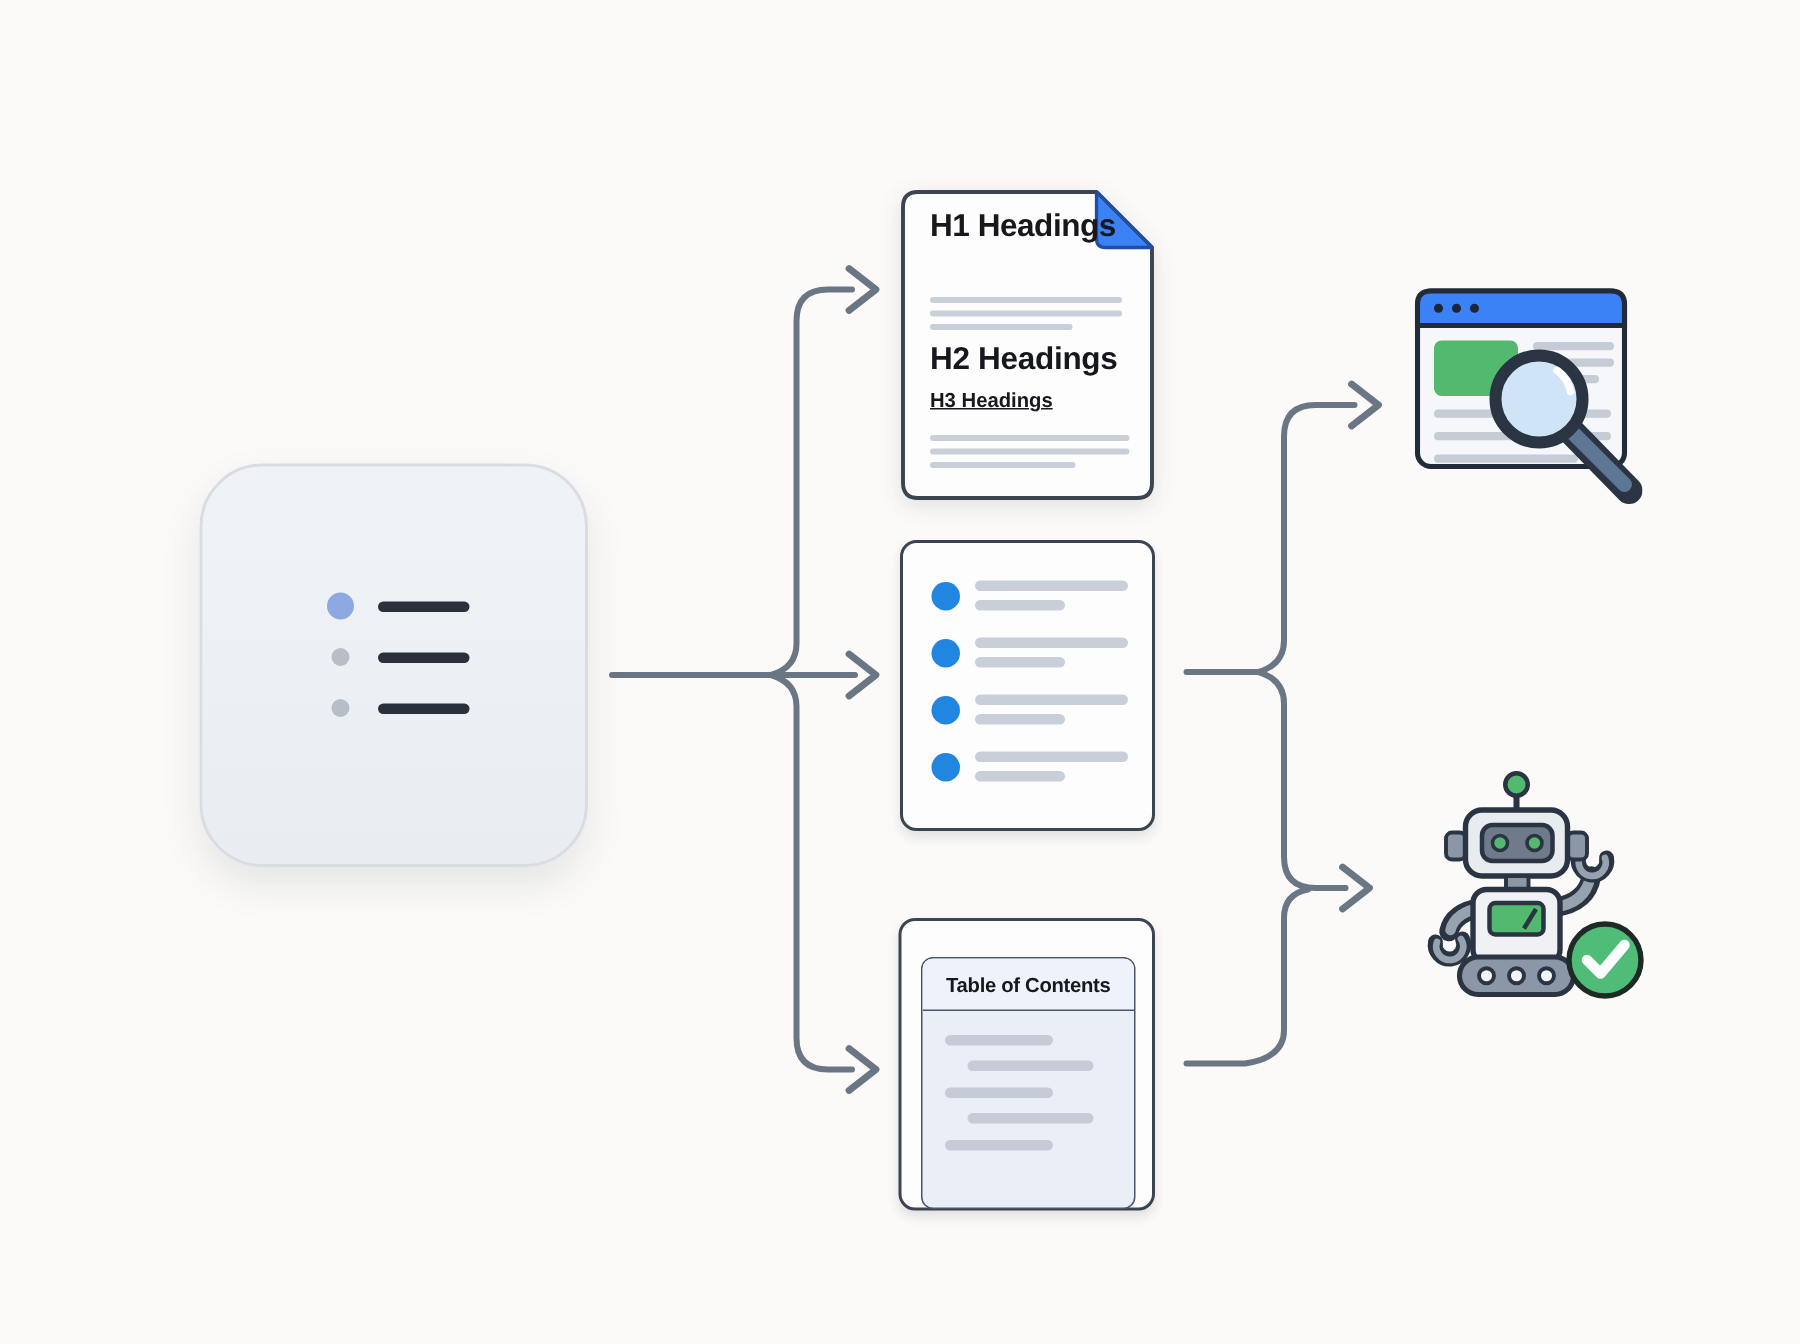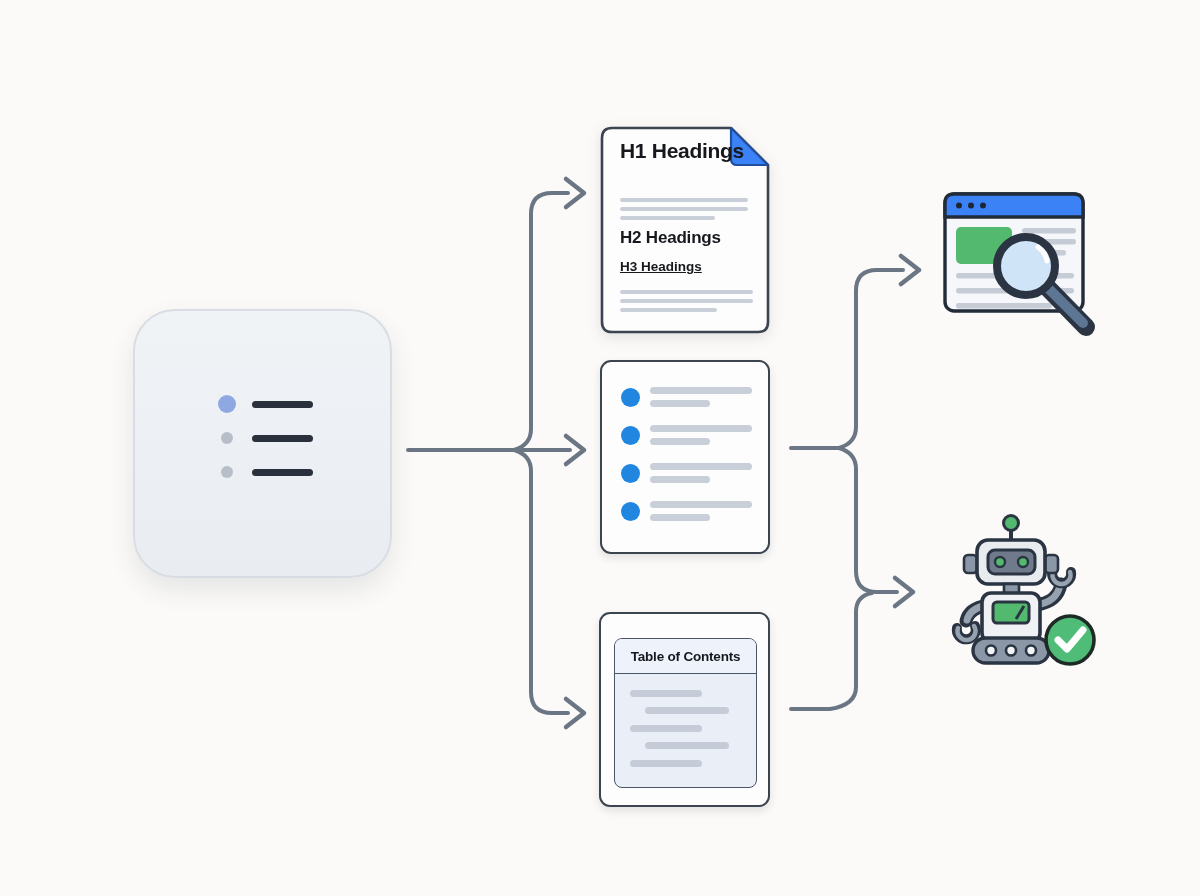--- a/index.html
+++ b/index.html
@@ -31,39 +31,39 @@
 
   
   .ph-line{background:var(--placeholder-line);border-radius:3px;}
 
   
   .card-headings{left:600px;top:90px;width:170px;height:208px;filter:drop-shadow(0 4px 7px rgba(30,40,60,0.12));margin-top:36px;}
   .card-headings svg{position:absolute;left:0;top:0;}
   .c1-h1{position:absolute;left:20px;top:12px;width:125px;font-size:21px;line-height:26px;font-weight:700;letter-spacing:-0.3px;}
   .c1-linesA{position:absolute;left:20px;top:72px;display:flex;flex-direction:column;gap:5px;}
   .c1-linesA .ph-line{height:4px;}
-  .c1-h2{position:absolute;left:20px;top:102px;font-size:17px;font-weight:700;letter-spacing:-0.2px;}
+  .c1-h2{position:absolute;left:20px;top:102px;font-size:21px;font-weight:700;letter-spacing:-0.2px;}
   .c1-h3{position:absolute;left:20px;top:133px;font-size:13.5px;font-weight:700;text-decoration:underline;}
   .c1-linesB{position:absolute;left:20px;top:164px;display:flex;flex-direction:column;gap:5px;}
   .c1-linesB .ph-line{height:4px;}
 
   
   .card-bullets{left:600px;top:360px;width:170px;height:194px;background:var(--card-bg);
     border:2.4px solid var(--card-border);border-radius:11px;box-shadow:0 4px 8px rgba(30,40,60,0.12);
     padding:22px 0 0 19px;display:flex;flex-direction:column;gap:12px;}
   .b-row{display:flex;align-items:center;gap:10px;height:26px;}
   .b-dot{width:19px;height:19px;border-radius:50%;background:var(--accent-blue);flex:none;}
   .b-lines{display:flex;flex-direction:column;gap:6px;}
   .b-lines .ph-line{height:7px;border-radius:4px;}
   .b-l1{width:102px;} .b-l2{width:60px;}
 
   
   .card-toc{left:599px;top:612px;width:171px;height:195px;background:var(--card-bg);
     border:2.4px solid var(--card-border);border-radius:11px;box-shadow:0 4px 8px rgba(30,40,60,0.12);}
-  .toc-panel{position:absolute;left:13px;top:24px;width:143px;height:150px;background:var(--panel-blue);
+  .toc-panel{position:absolute;left:13px;top:24px;width:143px;height:168px;background:var(--panel-blue);
     border:1.8px solid var(--panel-border);border-radius:8px;overflow:hidden;}
   .toc-header{height:35px;display:flex;align-items:center;justify-content:center;
     border-bottom:1.8px solid var(--panel-border);background:#eef3fb;
     font-size:13.5px;font-weight:700;letter-spacing:-0.2px;}
   .toc-lines{position:relative;}
   .toc-lines .ph-line{position:absolute;height:7px;border-radius:4px;background:#c5ccd8;}
   .t1{left:15px;top:16px;width:72px;} .t2{left:30px;top:33px;width:84px;}
   .t3{left:15px;top:51px;width:72px;} .t4{left:30px;top:68px;width:84px;}
   .t5{left:15px;top:86px;width:72px;}
 

